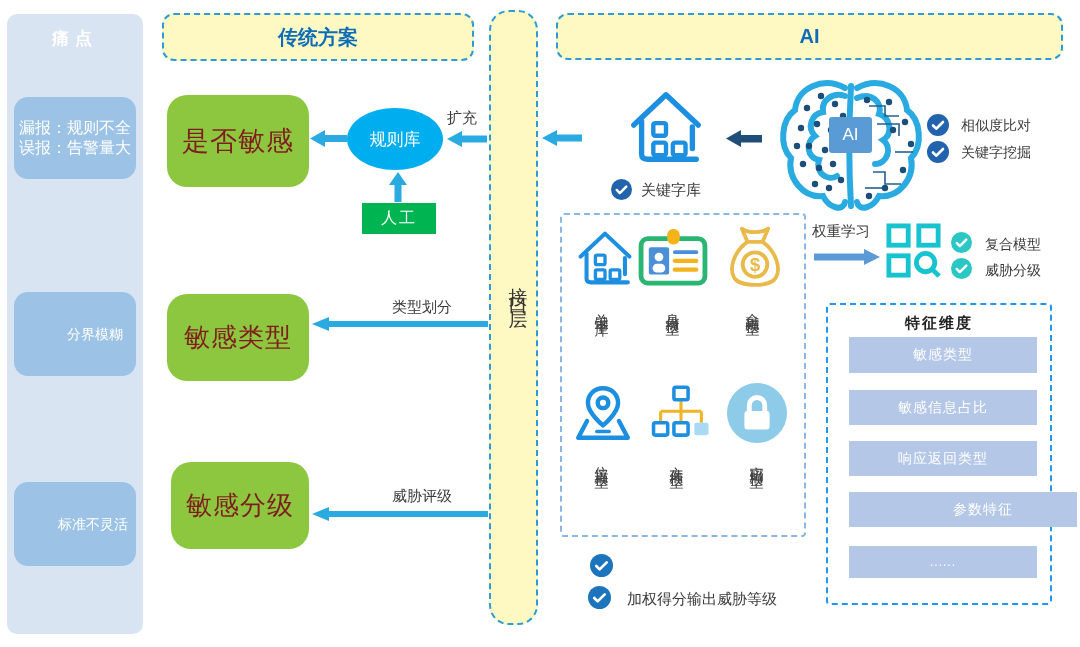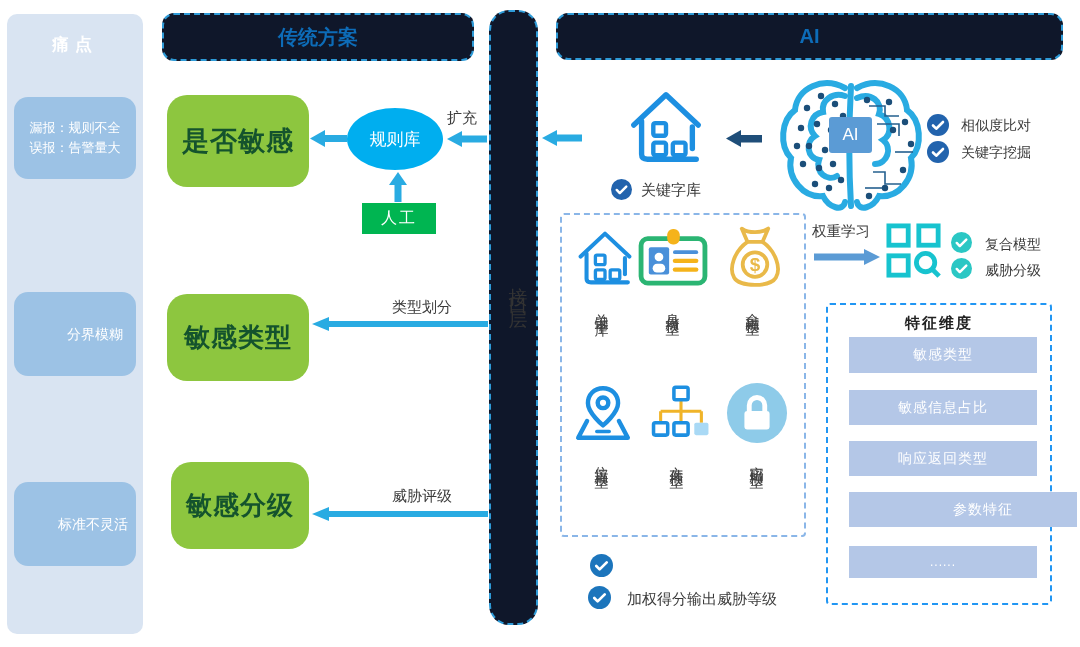--- a/index.html
+++ b/index.html
@@ -1,28 +1,28 @@
 <!DOCTYPE html>
 <html><head>
 <meta charset="utf-8">
 <style>
   html,body{margin:0;padding:0;background:#ffffff;}
   body{font-family:"Liberation Sans","DejaVu Sans",sans-serif;}
   #canvas{position:relative;width:1080px;height:647px;background:#fff;overflow:hidden;}
   .abs{position:absolute;}
   
-  .dash-frame{border:2px dashed #2e9bd8;border-radius:12px;background:#0f172a;box-sizing:border-box;}
+  .dash-frame{border:2px dashed #2e9bd8;border-radius:12px;background:#fef9c3;box-sizing:border-box;}
   .dash-title{display:flex;align-items:center;justify-content:center;color:#0d6cb8;font-weight:bold;font-size:20px;}
   
   .pain-panel{background:#d9e4f2;border-radius:10px;}
-  .pain-title{color:#ffffff;font-weight:bold;font-size:17px;text-align:center;padding-top:19px;letter-spacing:6px;}
-  .pain-box{background:#9cc2e5;border-radius:14px;color:#ffffff;display:flex;flex-direction:column;align-items:center;justify-content:center;font-size:13px;line-height:20px;box-sizing:border-box;text-align:center;}
+  .pain-title{color:#ffffff;font-weight:bold;font-size:17px;text-align:center;padding-top:13px;letter-spacing:6px;}
+  .pain-box{background:#9cc2e5;border-radius:14px;color:#ffffff;display:flex;flex-direction:column;align-items:center;justify-content:center;font-size:16px;line-height:20px;box-sizing:border-box;text-align:center;}
   .pain-box.single{font-size:14px;}
   
-  .green-box{background:#8dc63f;border-radius:20px;color:#14532d;display:flex;align-items:center;justify-content:center;font-size:27px;letter-spacing:1px;font-weight:bold;}
+  .green-box{background:#8dc63f;border-radius:20px;color:#7f1d1d;display:flex;align-items:center;justify-content:center;font-size:27px;letter-spacing:1px;}
   
   .ellipse{background:#00aeef;border-radius:50%;color:#fff;display:flex;align-items:center;justify-content:center;font-size:17px;}
   .manual{background:#00b551;color:#fff;display:flex;align-items:center;justify-content:center;font-size:16px;letter-spacing:2px;}
   
   .lbl{color:#3a3a3a;font-size:15px;white-space:nowrap;}
   .lbl-sm{color:#3a3a3a;font-size:14px;white-space:nowrap;}
   
   .vtext{writing-mode:vertical-rl;text-orientation:upright;color:#333;font-size:19px;letter-spacing:12px;}
   .vlabel{writing-mode:vertical-rl;text-orientation:upright;color:#404040;font-size:14px;letter-spacing:3px;line-height:1;}
   

